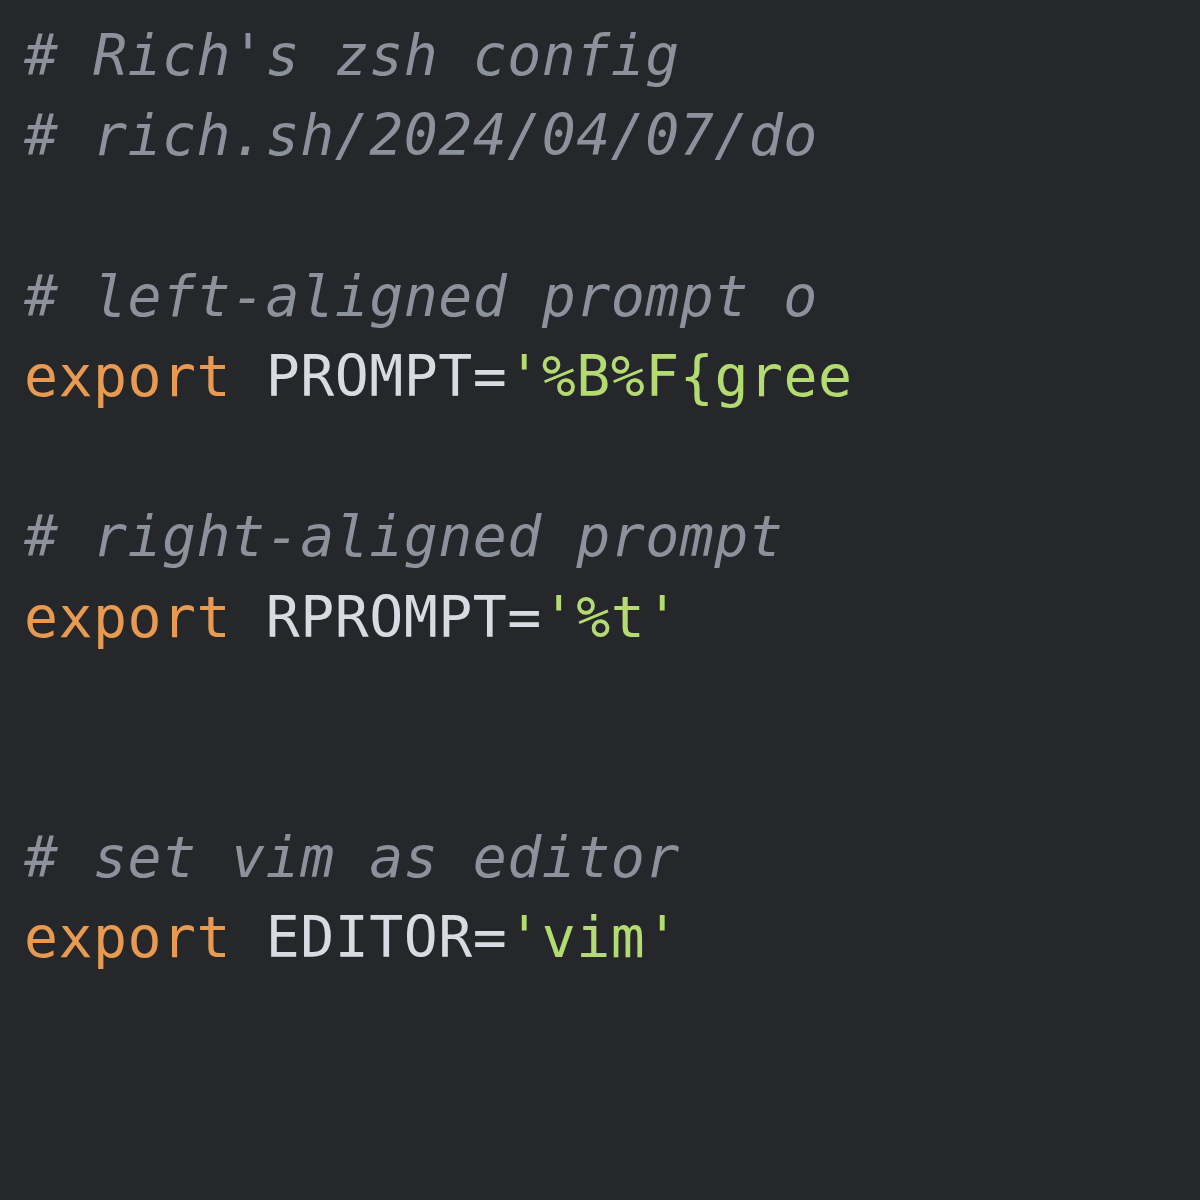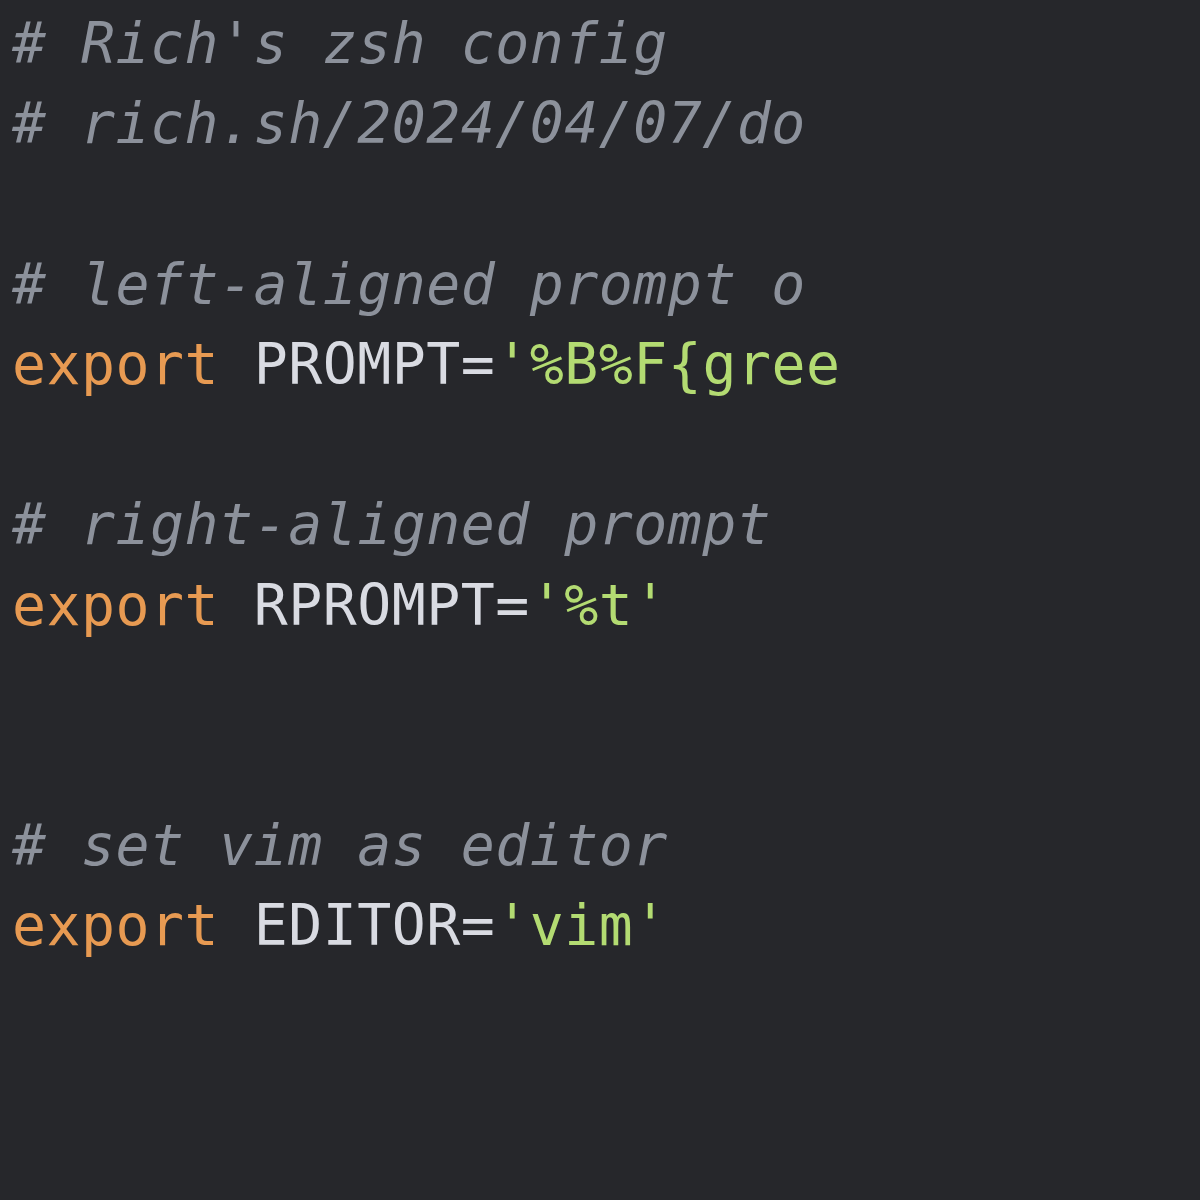--- a/index.html
+++ b/index.html
@@ -4,21 +4,21 @@
 <style>
   html, body {
     margin: 0;
     padding: 0;
     width: 1200px;
     height: 1200px;
     background: #26272b;
     overflow: hidden;
   }
   pre.code {
-    margin: 0;
+    margin: 12px;
     padding: 4px 32px 0 12px;
     font-family: "SF Mono", "Menlo", "Consolas", "DejaVu Sans Mono", monospace;
     font-size: 56.5px;
     line-height: 1.42;
     letter-spacing: 0.5px;
     white-space: pre;
     color: #d9dbe2;
   }
   .tok-comment   { color: #8c919b; font-style: italic; }
   .tok-keyword   { color: #e79a52; }

